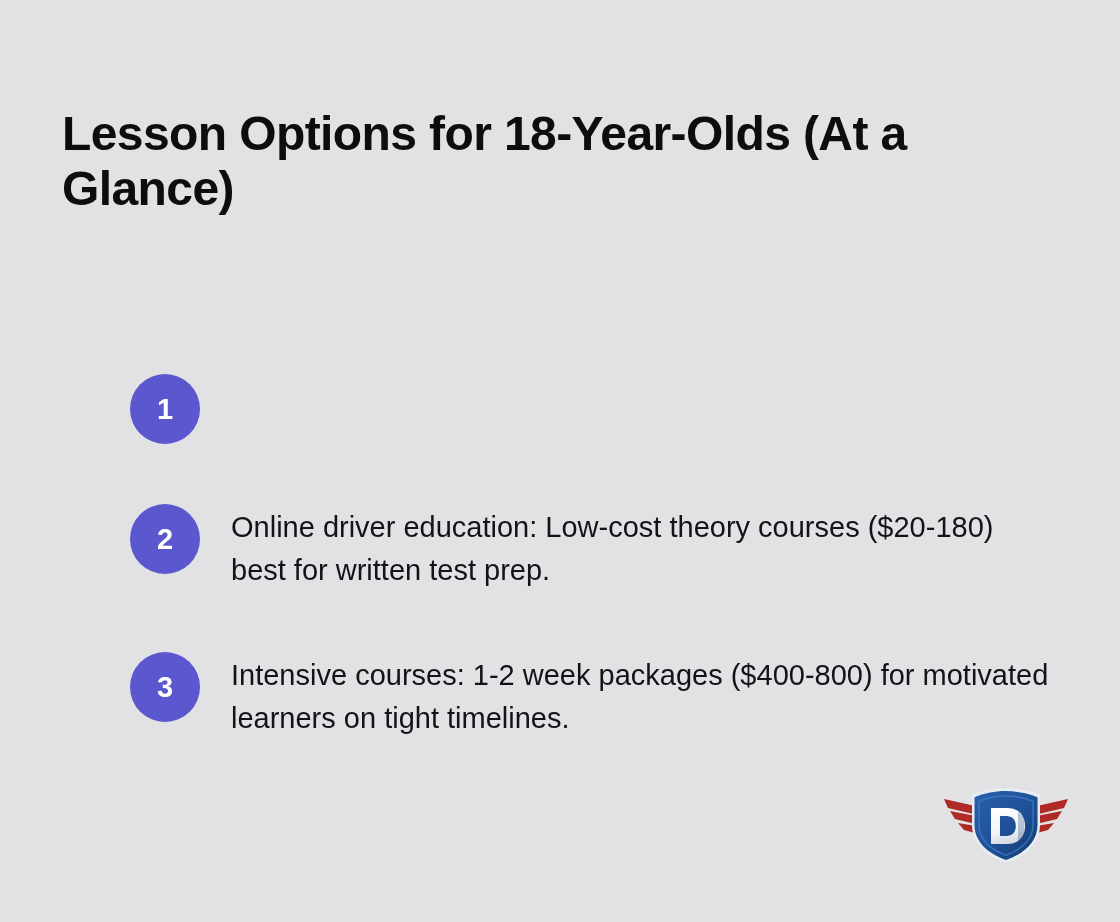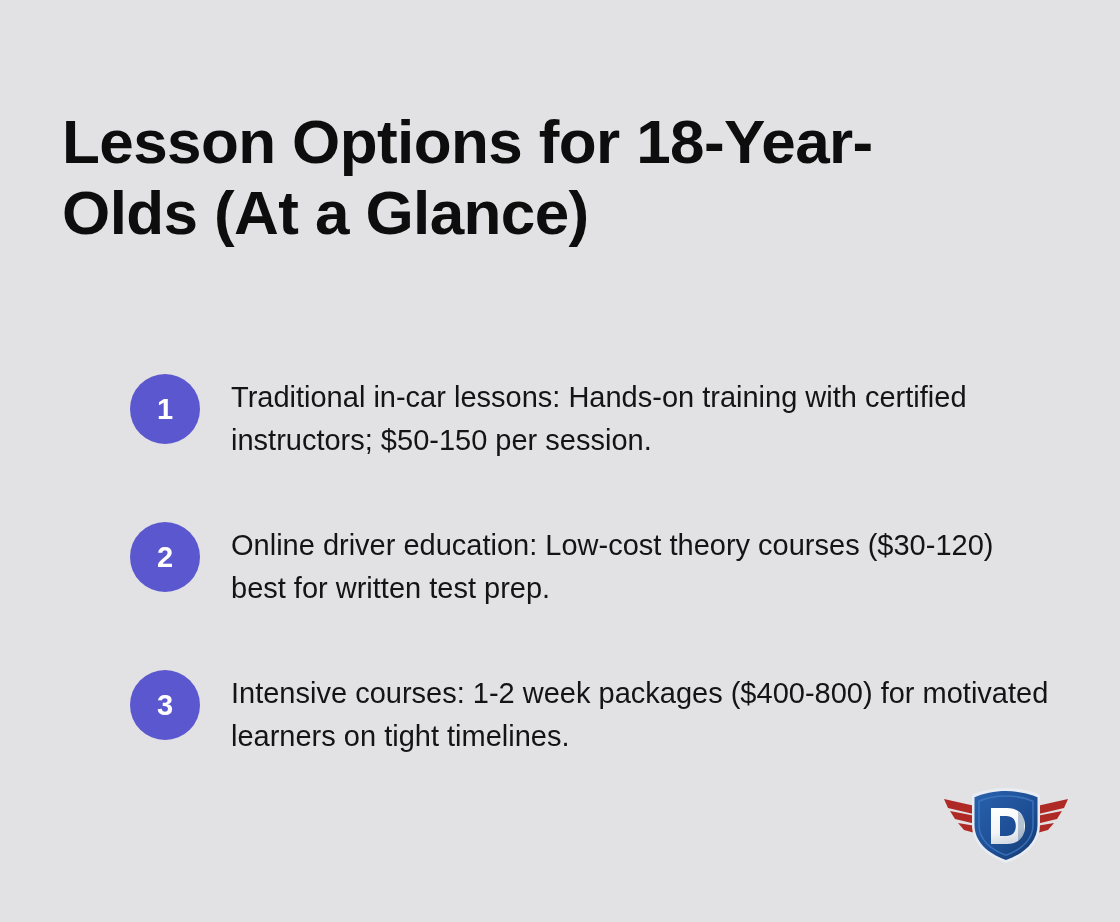--- a/index.html
+++ b/index.html
@@ -25,21 +25,21 @@
   }
 
   
   .title {
     position: absolute;
     left: 62px;
     top: 106px;
     width: 900px;
     margin: 0;
     font-family: "Liberation Sans", sans-serif;
-    font-size: 62px;
+    font-size: 48px;
     font-weight: bold;
     line-height: 1.15;
     letter-spacing: -0.6px;
     color: #0d0d0d;
     white-space: normal;
   }
 
   
   .list {
     position: absolute;
@@ -105,26 +105,25 @@
 <body>
 
 <div class="canvas">
 
   <h1 class="title">Lesson Options for 18-Year-Olds (At a Glance)</h1>
 
   <div class="list">
 
     <div class="list-item">
       <div class="bullet">1</div>
-      <div class="item-text">Traditional in-car lessons: Hands-on training with certified instructors; $50-150 per session.</div>
     </div>
 
     <div class="list-item">
       <div class="bullet">2</div>
-      <div class="item-text">Online driver education: Low-cost theory courses ($30-120) best for written test prep.</div>
+      <div class="item-text">Online driver education: Low-cost theory courses ($20-180) best for written test prep.</div>
     </div>
 
     <div class="list-item">
       <div class="bullet">3</div>
       <div class="item-text">Intensive courses: 1-2 week packages ($400-800) for motivated learners on tight timelines.</div>
     </div>
 
   </div>
 
   <div class="logo">

